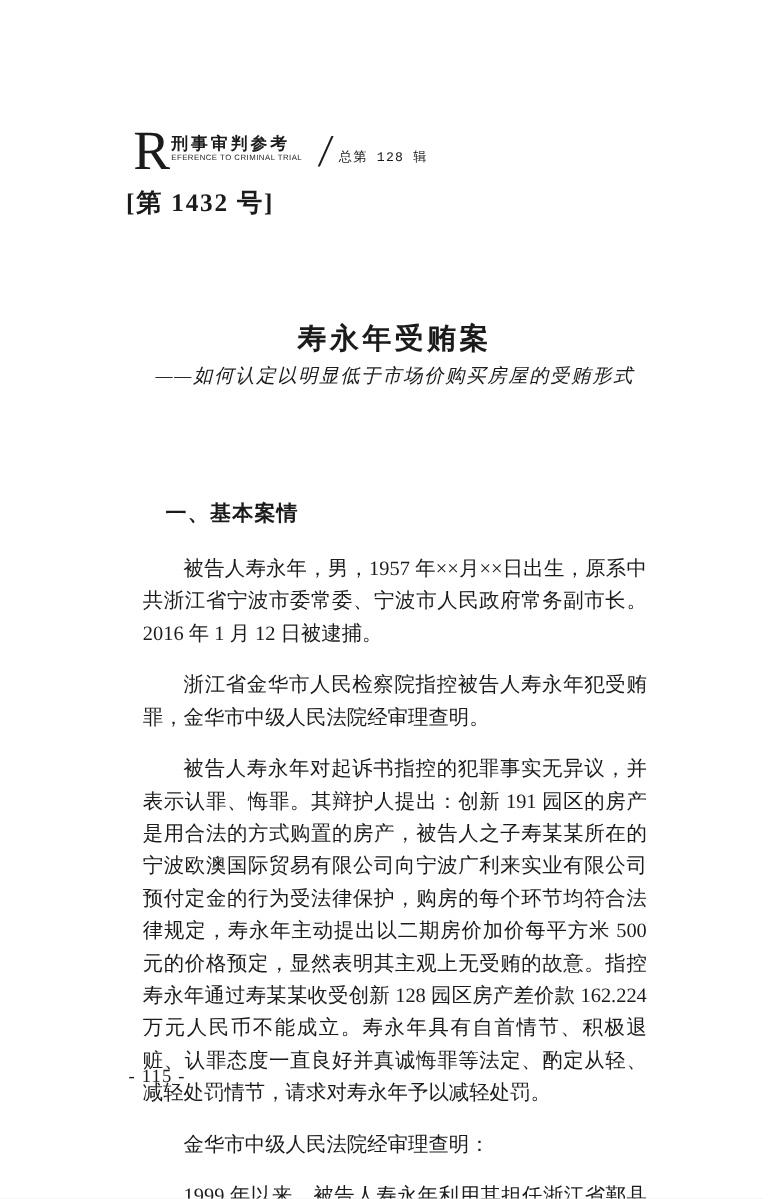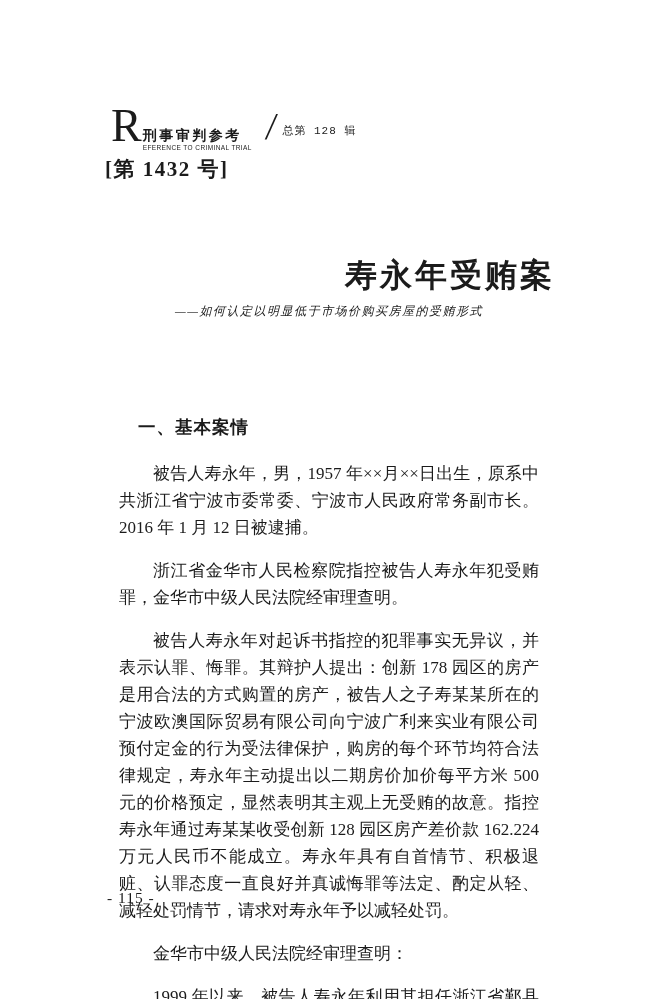--- a/index.html
+++ b/index.html
@@ -30,21 +30,21 @@
   .logo-r {
     font-size: 46px;
     line-height: 40px;
     font-weight: 500;
     letter-spacing: 0;
   }
   .logo-stack {
     display: inline-flex;
     flex-direction: column;
     margin-left: 1px;
-    margin-top: 22px;
+    margin-top: 6px;
   }
   .journal-cn {
     font-size: 14px;
     font-weight: bold;
     letter-spacing: 2.5px;
     line-height: 15px;
     font-family: "Liberation Sans", "DejaVu Sans", sans-serif;
   }
   .journal-en {
     font-size: 6.5px;
@@ -75,34 +75,34 @@
     font-size: 21px;
     font-weight: bold;
     letter-spacing: 1.5px;
     text-align: right;
   }
 
   
   .article-title {
     position: absolute;
     left: 103px;
-    top: 254px;
+    top: 266px;
     width: 452px;
-    text-align: right;
-    font-size: 32px;
+    text-align: center;
+    font-size: 24px;
     font-weight: bold;
     letter-spacing: 3px;
   }
   .article-subtitle {
     position: absolute;
     left: 103px;
     top: 303px;
     width: 452px;
     text-align: center;
-    font-size: 12px;
+    font-size: 16px;
     font-style: italic;
     letter-spacing: 1.5px;
   }
 
   
   .section-heading {
     position: absolute;
     left: 103px;
     top: 415px;
     font-size: 17.5px;
@@ -155,20 +155,20 @@
 
   <h1 class="article-title" style="margin:0;">寿永年受贿案</h1>
 
   <div class="article-subtitle">——如何认定以明显低于市场价购买房屋的受贿形式</div>
 
   <div class="section-heading">一、基本案情</div>
 
   <div class="body-text">
     <p>被告人寿永年，男，1957 年××月××日出生，原系中共浙江省宁波市委常委、宁波市人民政府常务副市长。2016 年 1 月 12 日被逮捕。</p>
     <p>浙江省金华市人民检察院指控被告人寿永年犯受贿罪，金华市中级人民法院经审理查明。</p>
-    <p>被告人寿永年对起诉书指控的犯罪事实无异议，并表示认罪、悔罪。其辩护人提出：创新 178 园区的房产是用合法的方式购置的房产，被告人之子寿某某所在的宁波欧澳国际贸易有限公司向宁波广利来实业有限公司预付定金的行为受法律保护，购房的每个环节均符合法律规定，寿永年主动提出以二期房价加价每平方米 500 元的价格预定，显然表明其主观上无受贿的故意。指控寿永年通过寿某某收受创新 128 园区房产差价款 162.224 万元人民币不能成立。寿永年具有自首情节、积极退赃、认罪态度一直良好并真诚悔罪等法定、酌定从轻、减轻处罚情节，请求对寿永年予以减轻处罚。</p>
+    <p>被告人寿永年对起诉书指控的犯罪事实无异议，并表示认罪、悔罪。其辩护人提出：创新 191 园区的房产是用合法的方式购置的房产，被告人之子寿某某所在的宁波欧澳国际贸易有限公司向宁波广利来实业有限公司预付定金的行为受法律保护，购房的每个环节均符合法律规定，寿永年主动提出以二期房价加价每平方米 500 元的价格预定，显然表明其主观上无受贿的故意。指控寿永年通过寿某某收受创新 128 园区房产差价款 162.224 万元人民币不能成立。寿永年具有自首情节、积极退赃、认罪态度一直良好并真诚悔罪等法定、酌定从轻、减轻处罚情节，请求对寿永年予以减轻处罚。</p>
     <p>金华市中级人民法院经审理查明：</p>
     <p>1999 年以来，被告人寿永年利用其担任浙江省鄞县人民政府县长、宁波市鄞州区人民政府区长、中共宁波市鄞州区委书记、中共宁波市委常委、宁波市人民政府常务副市长等职务上的便利，为宁波金盛置业有</p>
   </div>
 
   <div class="page-number">- 115 -</div>
 
 </div>
 
 </body></html>

